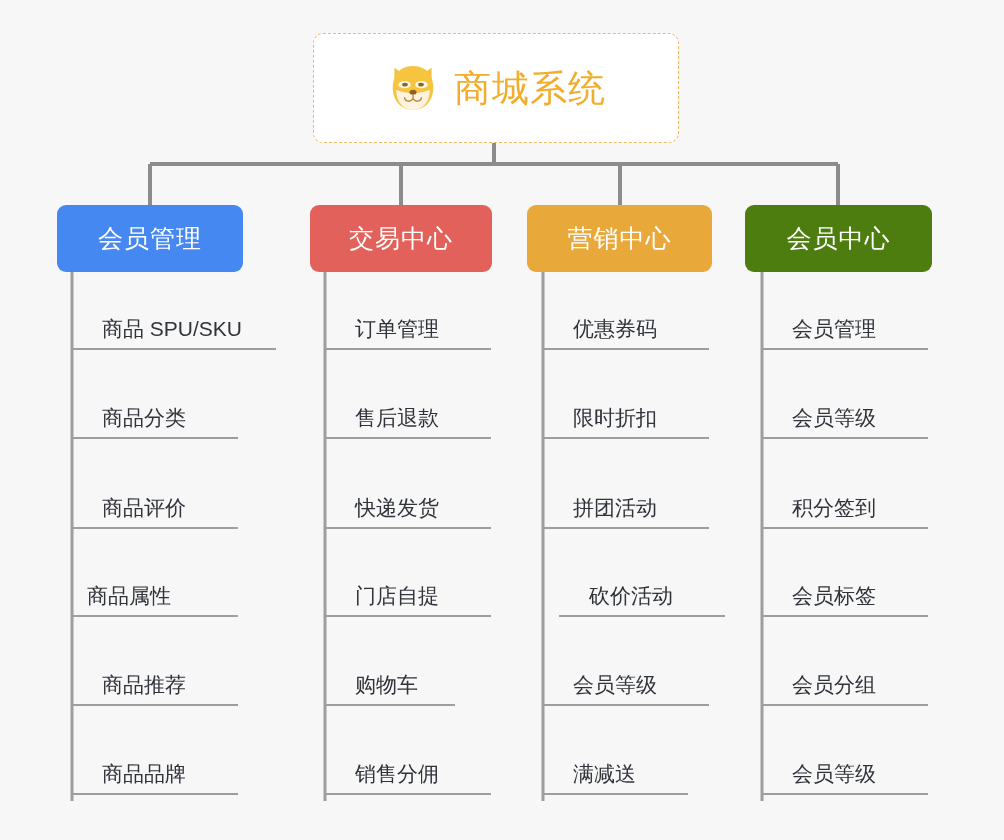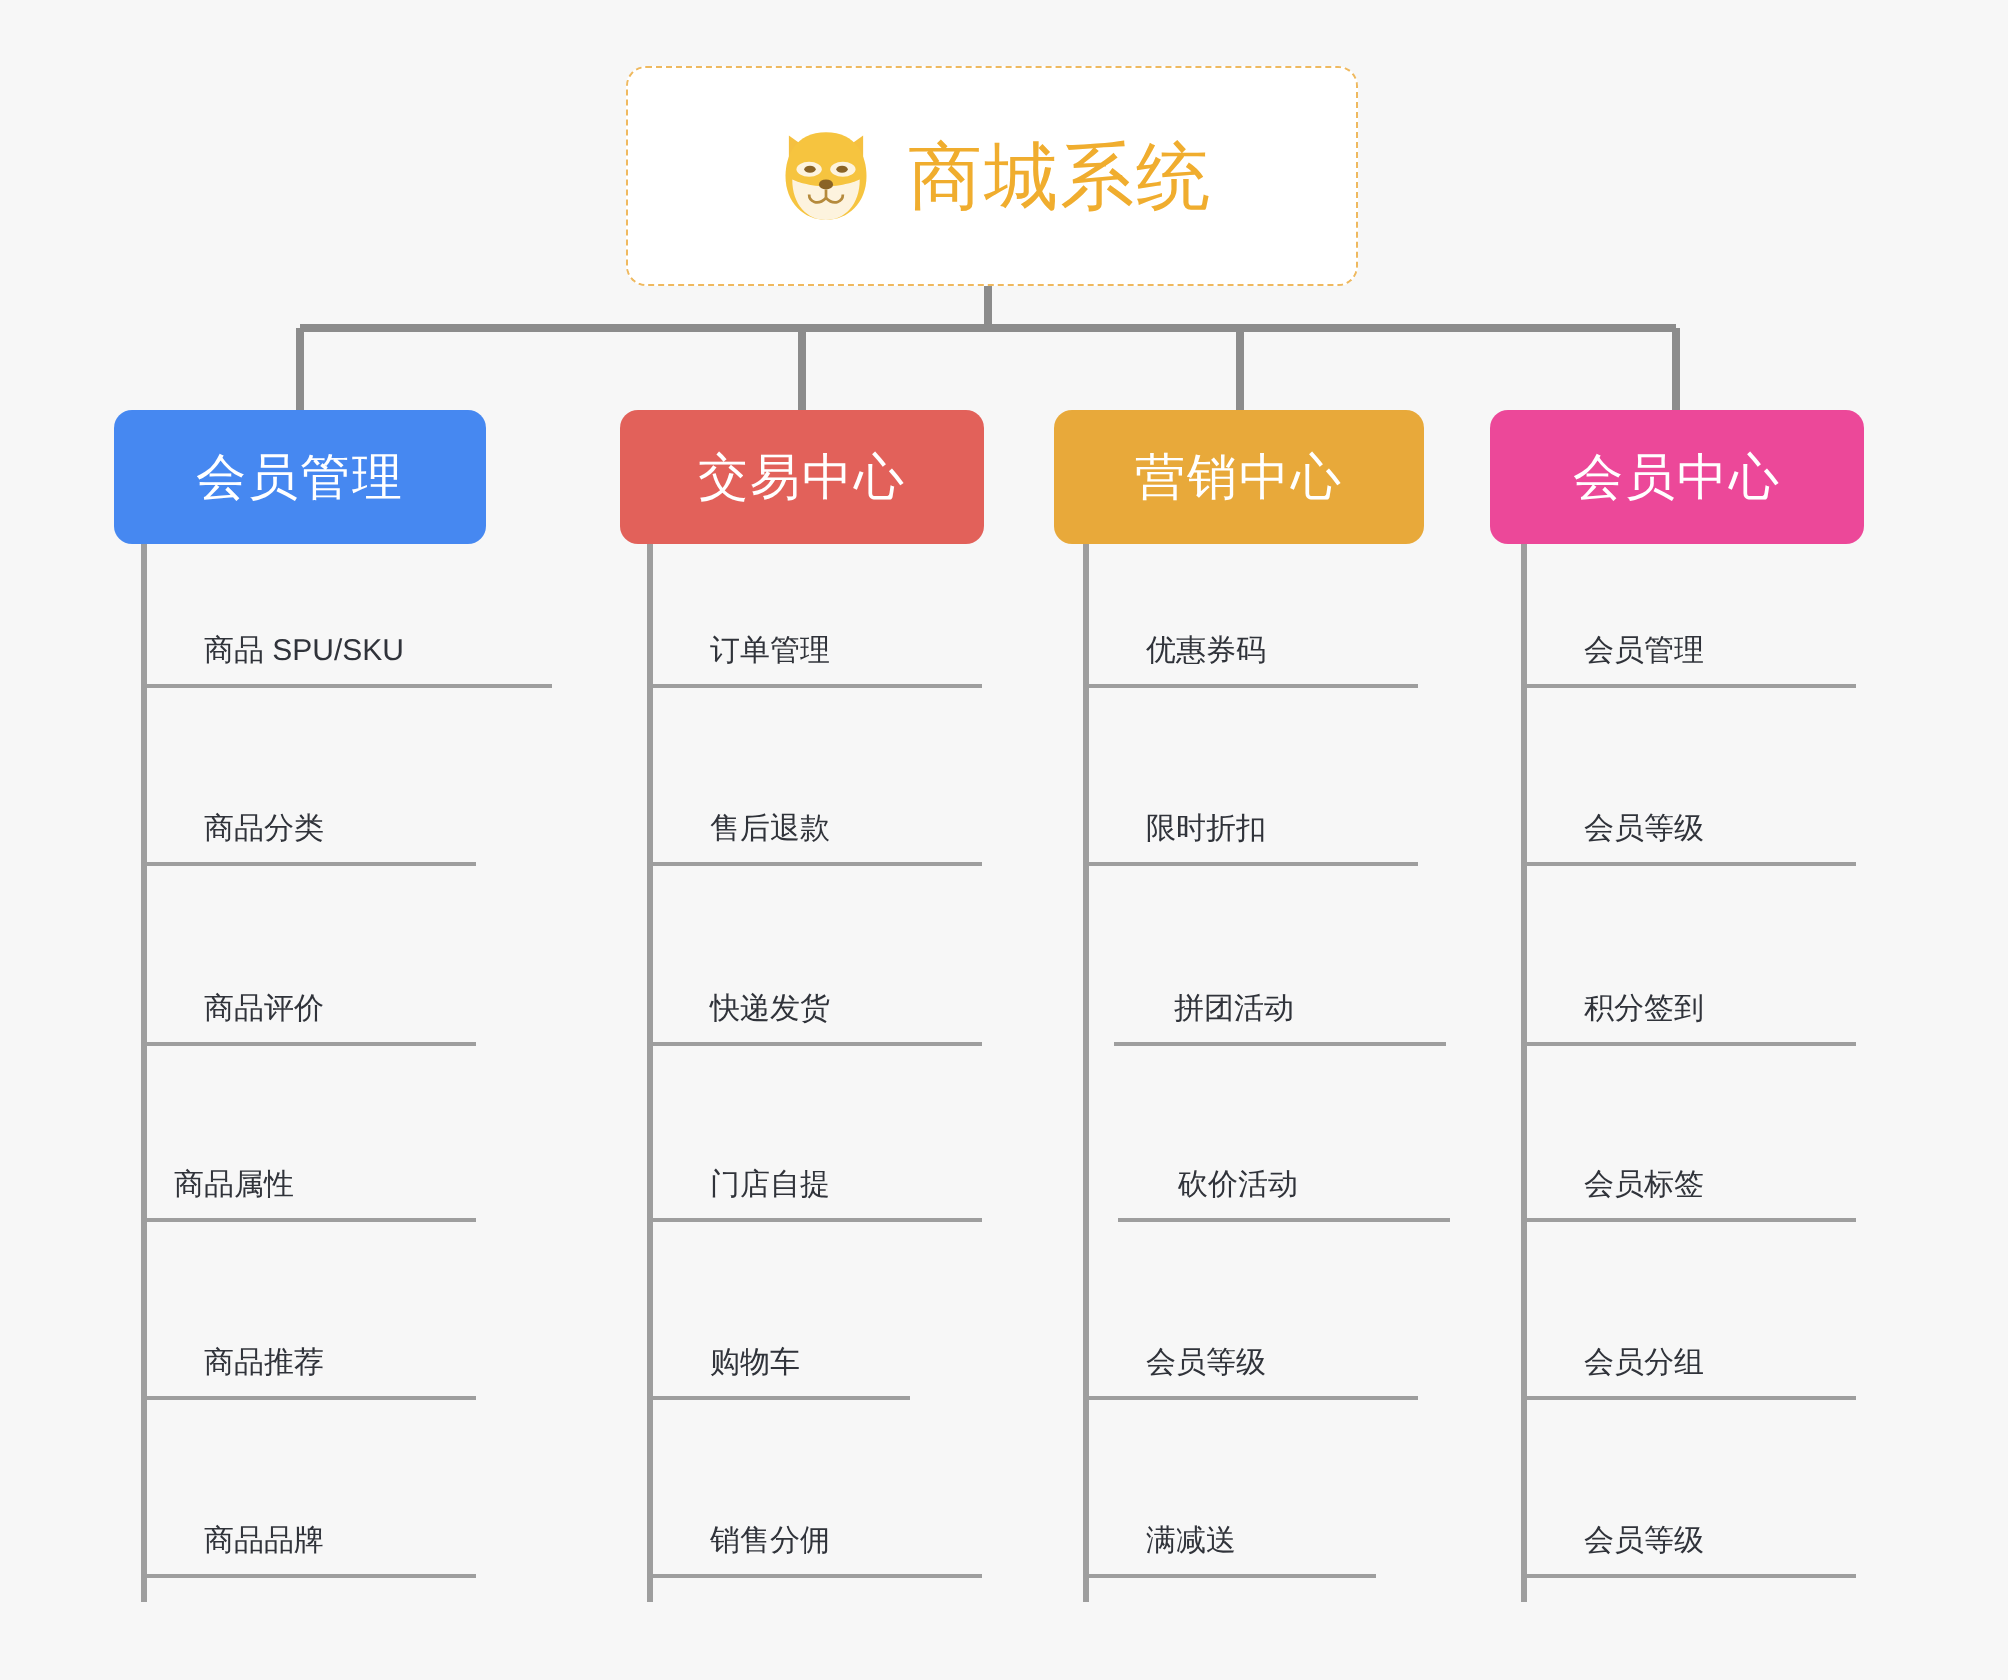--- a/index.html
+++ b/index.html
@@ -80,21 +80,21 @@
 
   
   .leaf-col {
     position: absolute;
   }
   .leaf {
     position: absolute;
     box-sizing: border-box;
     border-bottom: 2px solid #9e9e9e;
     color: #30333a;
-    font-size: 15px;
+    font-size: 21px;
     line-height: 1;
     padding: 0 0 9px 30px;
     white-space: nowrap;
   }
 </style>
 </head>
 <body style="background: rgb(247, 247, 247);">
 
 <div id="canvas">
 
@@ -167,27 +167,27 @@
     <div class="leaf" style="left:325px; top:674px; width:130px;">购物车</div>
     <div class="leaf" style="left:325px; top:763px; width:166px;">销售分佣</div>
   </div>
 
   <div class="branch-box" style="left: 527px; top: 205px; width: 185px; background: rgb(232, 169, 58);">
     <span>营销中心</span>
   </div>
   <div class="leaf-col">
     <div class="leaf" style="left:543px; top:318px; width:166px;">优惠券码</div>
     <div class="leaf" style="left:543px; top:407px; width:166px;">限时折扣</div>
-    <div class="leaf" style="left:557px; top:497px; width:166px;">拼团活动</div>
+    <div class="leaf" style="left:543px; top:497px; width:166px;">拼团活动</div>
     <div class="leaf" style="left:559px; top:585px; width:166px;">砍价活动</div>
     <div class="leaf" style="left:543px; top:674px; width:166px;">会员等级</div>
     <div class="leaf" style="left:543px; top:763px; width:145px;">满减送</div>
   </div>
 
-  <div class="branch-box" style="left: 745px; top: 205px; width: 187px; background: #ec4899;">
+  <div class="branch-box" style="left: 745px; top: 205px; width: 187px; background: #4d7c0f;">
     <span>会员中心</span>
   </div>
   <div class="leaf-col">
     <div class="leaf" style="left:762px; top:318px; width:166px;">会员管理</div>
     <div class="leaf" style="left:762px; top:407px; width:166px;">会员等级</div>
     <div class="leaf" style="left:762px; top:497px; width:166px;">积分签到</div>
     <div class="leaf" style="left:762px; top:585px; width:166px;">会员标签</div>
     <div class="leaf" style="left:762px; top:674px; width:166px;">会员分组</div>
     <div class="leaf" style="left:762px; top:763px; width:166px;">会员等级</div>
   </div>

